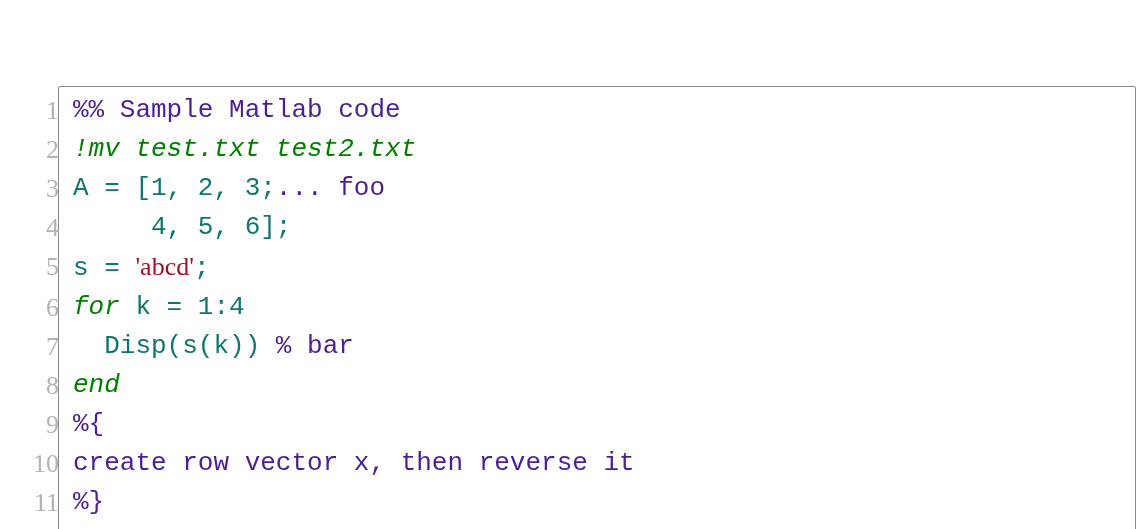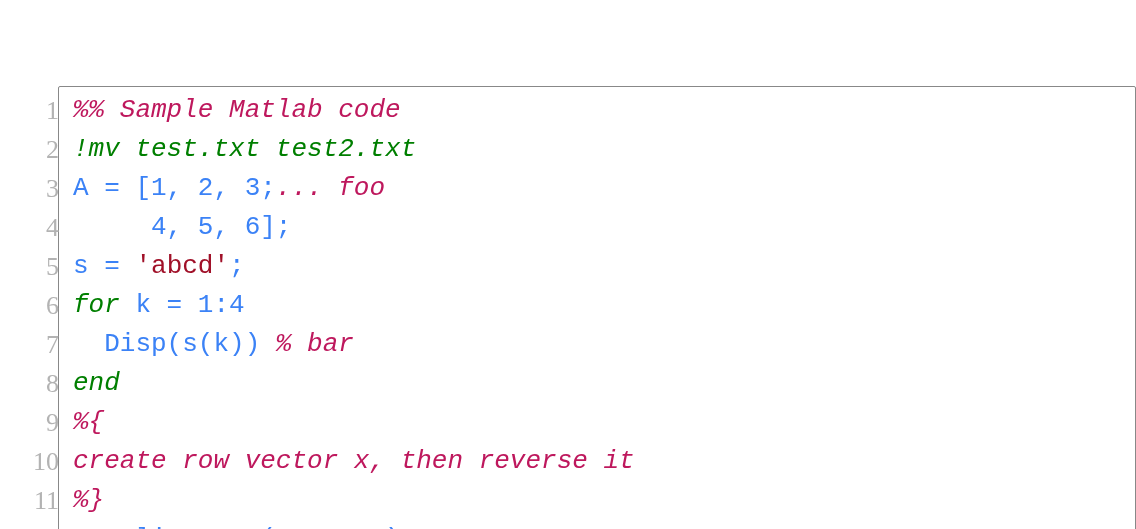--- a/index.html
+++ b/index.html
@@ -30,23 +30,23 @@
   .lineno {
     position: absolute;
     left: -58px;
     width: 44px;
     text-align: right;
     color: #b3b3b3;
     font-family: "Times New Roman", Times, serif;
     font-size: 26px;
     user-select: none;
   }
-  .tok          { color: #3b82f6; }          
-  .tok-comment  { color: #be185d; font-style: italic; } 
+  .tok          { color: #0f766e; }          
+  .tok-comment  { color: #4c1d95; } 
   .tok-keyword  { color: #007f00; font-style: italic; }          
-  .tok-string   { color: #a01028; }          
+  .tok-string   { color: #a01028; font-family: Liberation Serif, serif; }          
 </style>
 </head>
 <body>
 
 <div class="code-listing">
   <div class="frame" id="code-frame"><div class="line"><span class="lineno">1</span><span class="tok-comment">%% Sample Matlab code</span></div><div class="line"><span class="lineno">2</span><span class="tok-keyword">!mv test.txt test2.txt</span></div><div class="line"><span class="lineno">3</span><span class="tok">A = [1, 2, 3;</span><span class="tok-comment">... foo</span></div><div class="line"><span class="lineno">4</span><span class="tok">     4, 5, 6];</span></div><div class="line"><span class="lineno">5</span><span class="tok">s = </span><span class="tok-string">'abcd'</span><span class="tok">;</span></div><div class="line"><span class="lineno">6</span><span class="tok-keyword">for</span><span class="tok"> k = 1:4</span></div><div class="line"><span class="lineno">7</span><span class="tok">  Disp(s(k)) </span><span class="tok-comment">% bar</span></div><div class="line"><span class="lineno">8</span><span class="tok-keyword">end</span></div><div class="line"><span class="lineno">9</span><span class="tok-comment">%{</span></div><div class="line"><span class="lineno">10</span><span class="tok-comment">create row vector x, then reverse it</span></div><div class="line"><span class="lineno">11</span><span class="tok-comment">%}</span></div><div class="line"><span class="lineno">12</span><span class="tok">x = linspace(0,1,101);</span></div></div>
 </div>
 
 </body></html>

